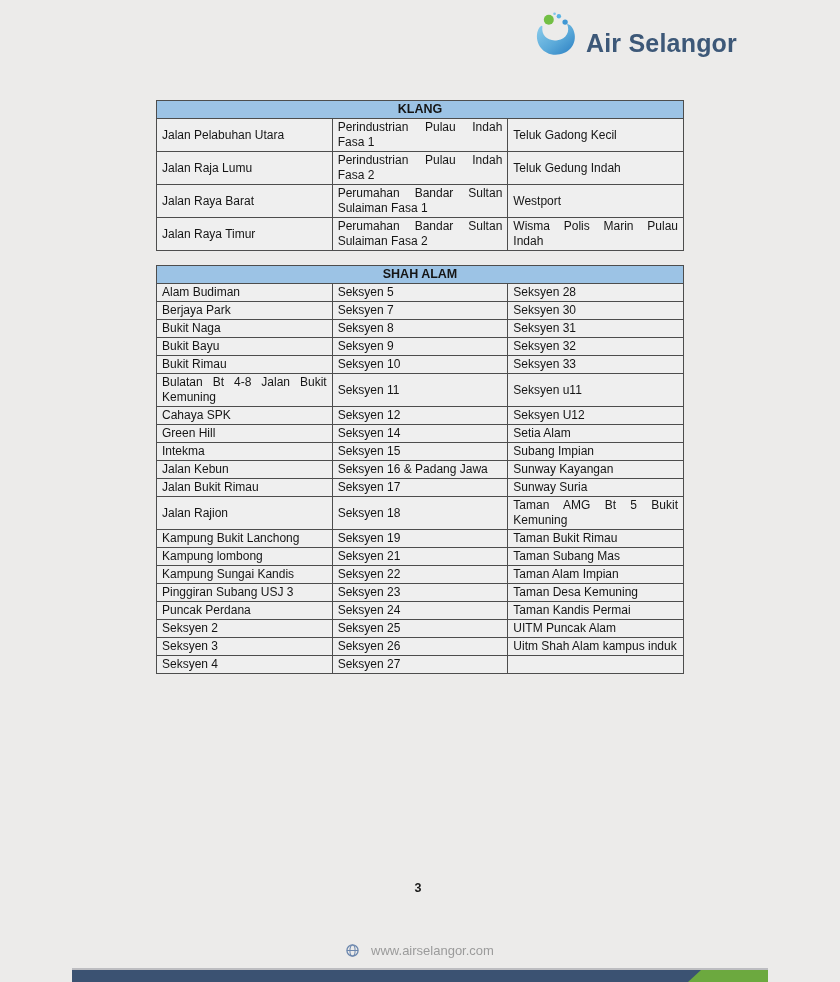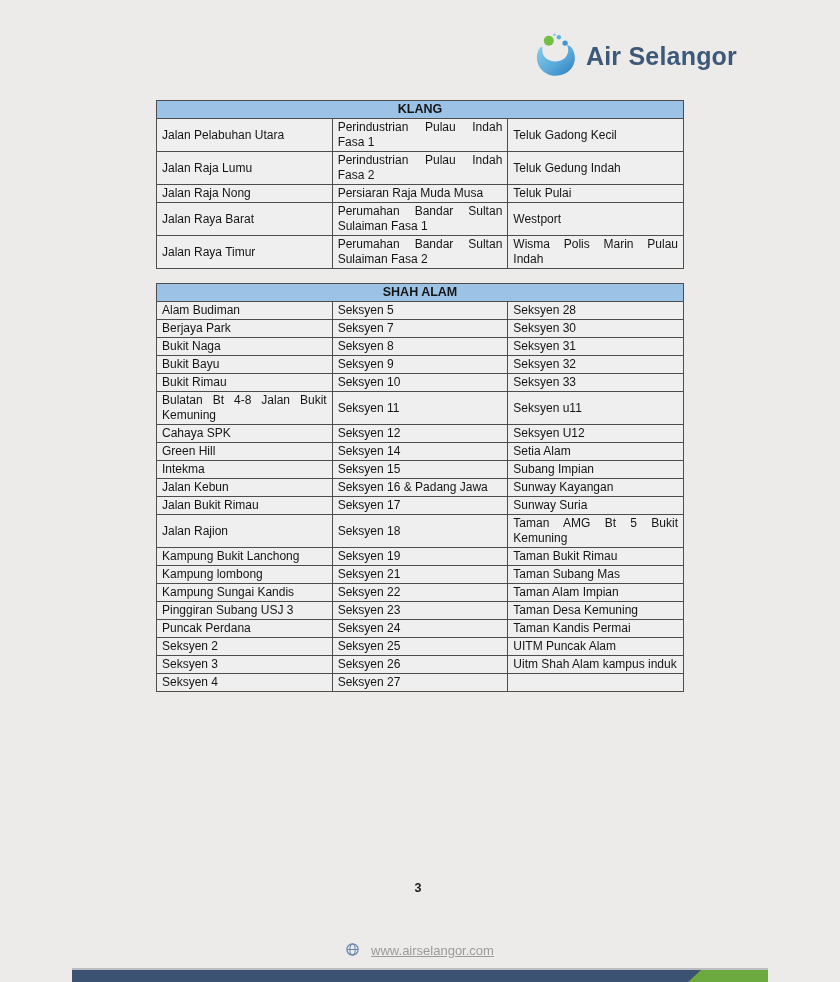--- a/index.html
+++ b/index.html
@@ -10,24 +10,24 @@
     position: relative;
     width: 840px;
     height: 982px;
     background: #ecebea;
     overflow: hidden;
   }
 
   
   .logo {
     position: absolute;
-    top: 33px;
+    top: 12px;
     right: 103px;
     display: flex;
-    align-items: center;
+    align-items: flex-end;
     gap: 7px;
   }
   .logo-icon { width: 46px; height: 46px; display: block; }
   .logo-text {
     font-size: 25px;
     font-weight: bold;
     color: #3d5878;
     letter-spacing: 0.2px;
     white-space: nowrap;
   }
@@ -79,21 +79,21 @@
   }
   .site-line {
     position: absolute;
     top: 943px;
     left: 0;
     width: 840px;
     text-align: center;
     font-size: 13px;
     color: #9b9b9b;
   }
-  .site-line .inner { display: inline-flex; gap: 12px; text-decoration: underline; }
+  .site-line .inner { display: inline-flex; align-items: center; gap: 12px; }
   .globe-icon { width: 13px; height: 13px; display: inline-block; }
 
   .bottom-bar {
     position: absolute;
     left: 72px;
     bottom: 0;
     width: 696px;
     height: 14px;
     background: #3b5272;
     border-top: 2px solid #bdbdc1;
@@ -144,25 +144,20 @@
             <td>Jalan Pelabuhan Utara</td>
             <td>Perindustrian Pulau Indah Fasa 1</td>
             <td>Teluk Gadong Kecil</td>
           </tr>
           <tr>
             <td>Jalan Raja Lumu</td>
             <td>Perindustrian Pulau Indah Fasa 2</td>
             <td>Teluk Gedung Indah</td>
           </tr>
           <tr>
-            <td>Jalan Raja Nong</td>
-            <td>Persiaran Raja Muda Musa</td>
-            <td>Teluk Pulai</td>
-          </tr>
-          <tr>
             <td>Jalan Raya Barat</td>
             <td>Perumahan Bandar Sultan Sulaiman Fasa 1</td>
             <td>Westport</td>
           </tr>
           <tr>
             <td>Jalan Raya Timur</td>
             <td>Perumahan Bandar Sultan Sulaiman Fasa 2</td>
             <td>Wisma Polis Marin Pulau Indah</td>
           </tr>
         </tbody>

